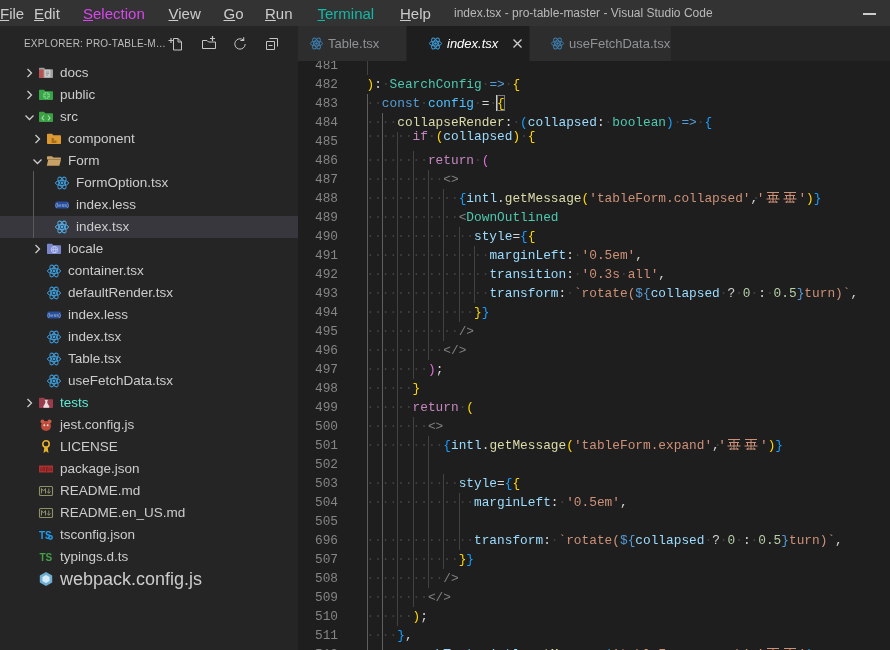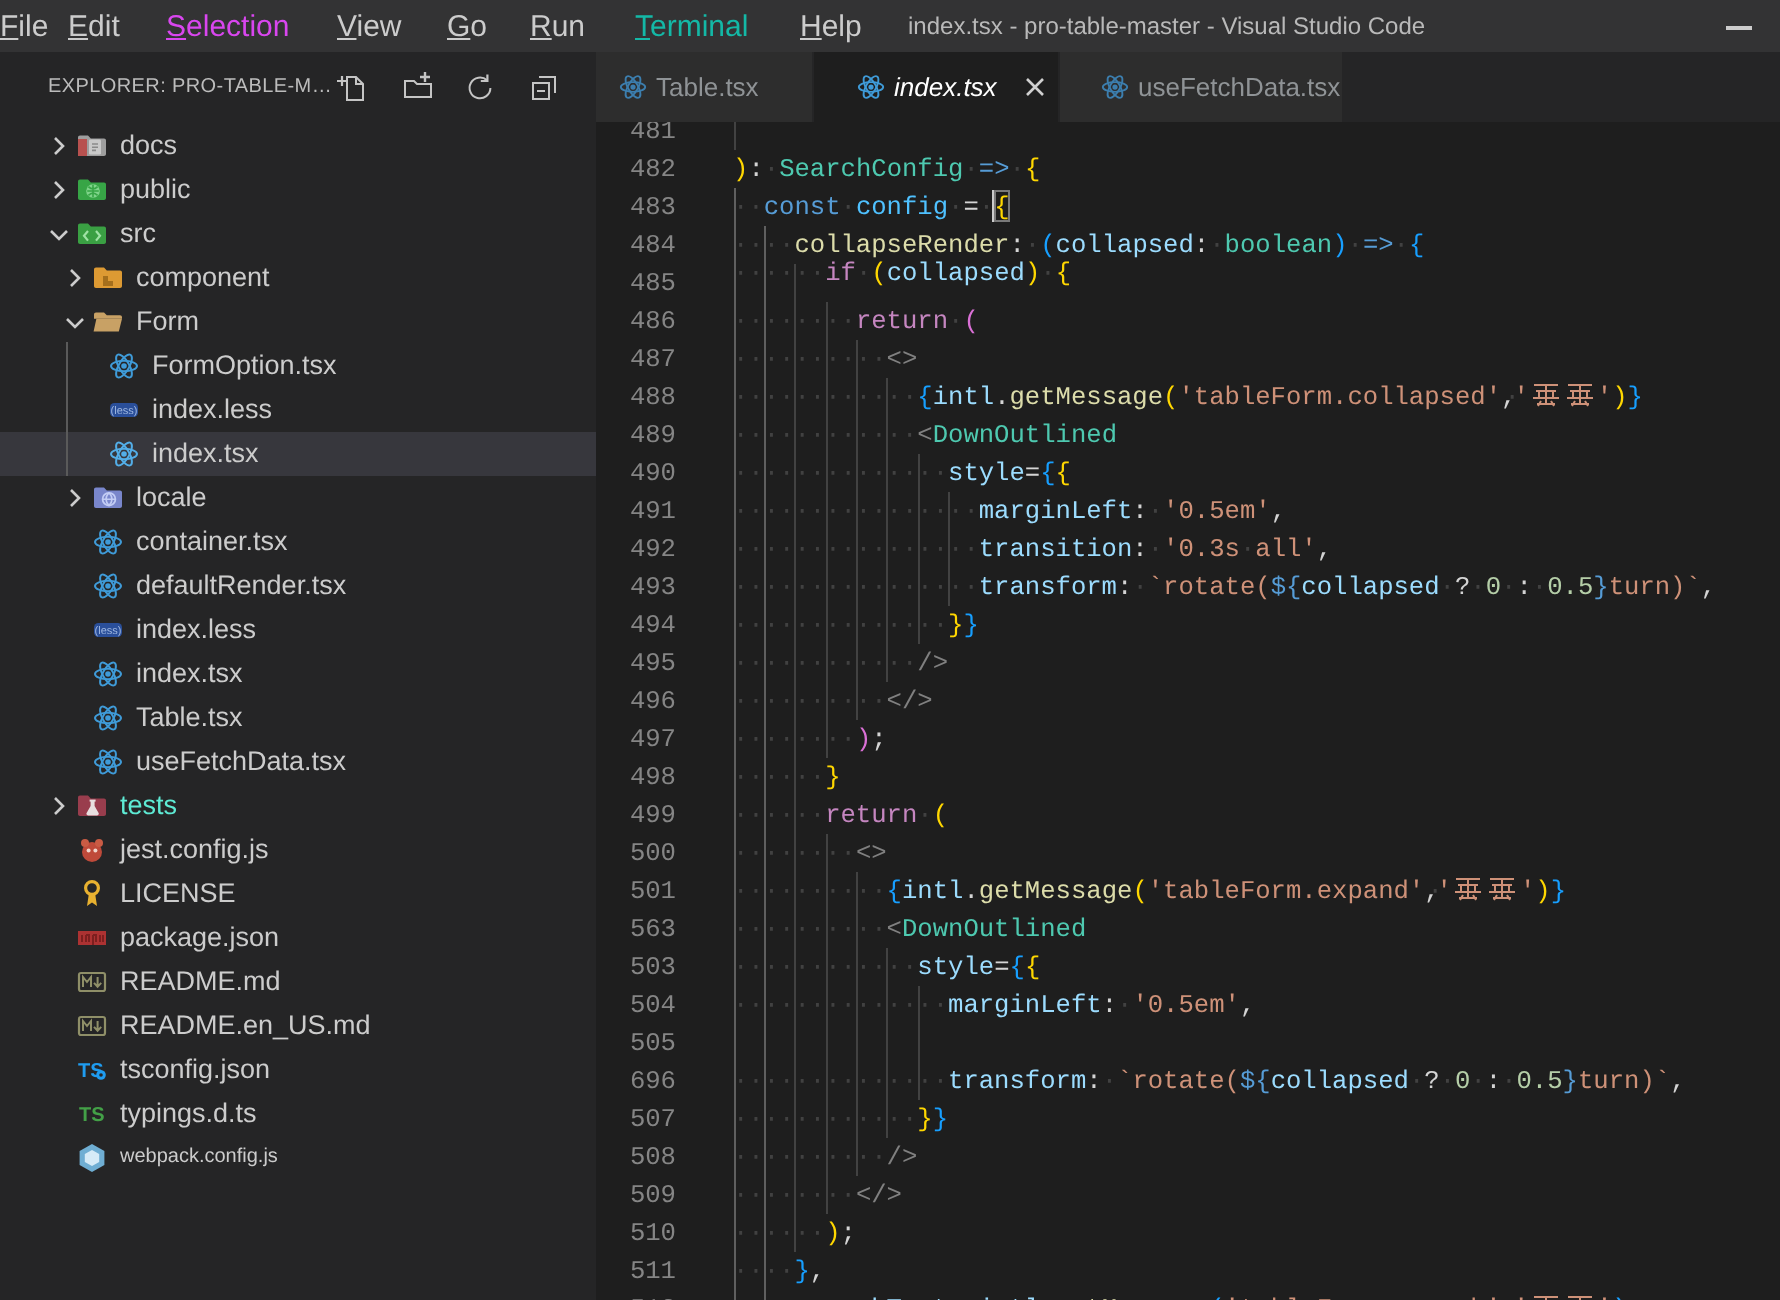--- a/index.html
+++ b/index.html
@@ -222,21 +222,21 @@
   </svg>
 <div class="ab" style="left:60px;top:526.5px;color:#cccccc;font-size:13.5px;line-height:16px">tsconfig.json</div>
 <svg class="ab" style="left:38px;top:548.5px" width="16" height="16" viewBox="0 0 16 16">
     <text x="1.5" y="11.5" font-size="10" font-weight="bold" fill="#43a047" font-family="Liberation Sans">TS</text>
   </svg>
 <div class="ab" style="left:60px;top:548.5px;color:#cccccc;font-size:13.5px;line-height:16px">typings.d.ts</div>
 <svg class="ab" style="left:38px;top:570.5px" width="16" height="16" viewBox="0 0 16 16">
     <path d="M8 1 L14.2 4.5 V11.5 L8 15 L1.8 11.5 V4.5 Z" fill="#6faed3"></path>
     <path d="M8 4 L11.6 6 V10 L8 12 L4.4 10 V6 Z" fill="#d6ebf7"></path>
   </svg>
-<div class="ab" style="left:60px;top:570.5px;color:#cccccc;font-size:10px;line-height:16px">webpack.config.js</div>
+<div class="ab" style="left:60px;top:570.5px;color:#cccccc;font-size:18px;line-height:16px">webpack.config.js</div>
 <div class="ab" style="left:33px;top:170.5px;width:1px;height:67px;background:#5a5a5a"></div>
 <div class="ab" style="left:298px;top:26px;width:592px;height:35px;background:#252526"></div>
 <div class="ab" style="left:298px;top:26px;width:108px;height:35px;background:#2d2d2d"></div>
 <div class="ab" style="left:407px;top:26px;width:122px;height:35px;background:#1e1e1e"></div>
 <div class="ab" style="left:530px;top:26px;width:141px;height:35px;background:#2d2d2d"></div>
 <svg class="ab" style="left:309px;top:36px" width="15" height="15" viewBox="0 0 16 16">
     <g stroke="#3c7eae" stroke-width="1" fill="none">
       <ellipse cx="8" cy="8" rx="6.5" ry="2.6"></ellipse>
       <ellipse cx="8" cy="8" rx="6.5" ry="2.6" transform="rotate(60 8 8)"></ellipse>
       <ellipse cx="8" cy="8" rx="6.5" ry="2.6" transform="rotate(120 8 8)"></ellipse>
@@ -417,22 +417,21 @@
         </svg><svg class="cjk" width="16" height="14" viewBox="0 0 16 14">
           <g stroke="#ce9178" stroke-width="1" fill="none">
             <path d="M2 2.5 H14 M3 5.5 H13 M1.5 9 H14.5 M3.5 12 H12.5 M8 2 V12.5 M4.5 5.5 V9 M11.5 5.5 V9 M5.5 10.5 L4 13 M10.5 10.5 L12 13"></path>
           </g>
         </svg><span class="sr">'</span></span><span class="g">)</span><span class="b">}</span></div>
 <div class="ig" style="left:68.50px;top:393.50px;height:19px;background:#5f5f5f"></div>
 <div class="ig" style="left:83.88px;top:393.50px;height:19px;background:#5f5f5f"></div>
 <div class="ig" style="left:99.25px;top:393.50px;height:19px;background:#424242"></div>
 <div class="ig" style="left:114.62px;top:393.50px;height:19px;background:#424242"></div>
 <div class="ig" style="left:130.00px;top:393.50px;height:19px;background:#424242"></div>
-<div class="ln" style="left:0px;top:393.50px">563</div>
-<div class="mono ab" style="left:68.50px;top:393.50px"><span class="ws">··········</span><span class="jx">&lt;</span><span class="ty">DownOutlined</span></div>
+<div class="ln" style="left:0px;top:393.50px">502</div>
 <div class="ig" style="left:68.50px;top:412.50px;height:19px;background:#5f5f5f"></div>
 <div class="ig" style="left:83.88px;top:412.50px;height:19px;background:#5f5f5f"></div>
 <div class="ig" style="left:99.25px;top:412.50px;height:19px;background:#424242"></div>
 <div class="ig" style="left:114.62px;top:412.50px;height:19px;background:#424242"></div>
 <div class="ig" style="left:130.00px;top:412.50px;height:19px;background:#424242"></div>
 <div class="ig" style="left:145.38px;top:412.50px;height:19px;background:#424242"></div>
 <div class="ln" style="left:0px;top:412.50px">503</div>
 <div class="mono ab" style="left:68.50px;top:412.50px"><span class="ws">············</span><span class="pr">style</span><span class="pn">=</span><span class="b">{</span><span class="g">{</span></div>
 <div class="ig" style="left:68.50px;top:431.50px;height:19px;background:#5f5f5f"></div>
 <div class="ig" style="left:83.88px;top:431.50px;height:19px;background:#5f5f5f"></div>

